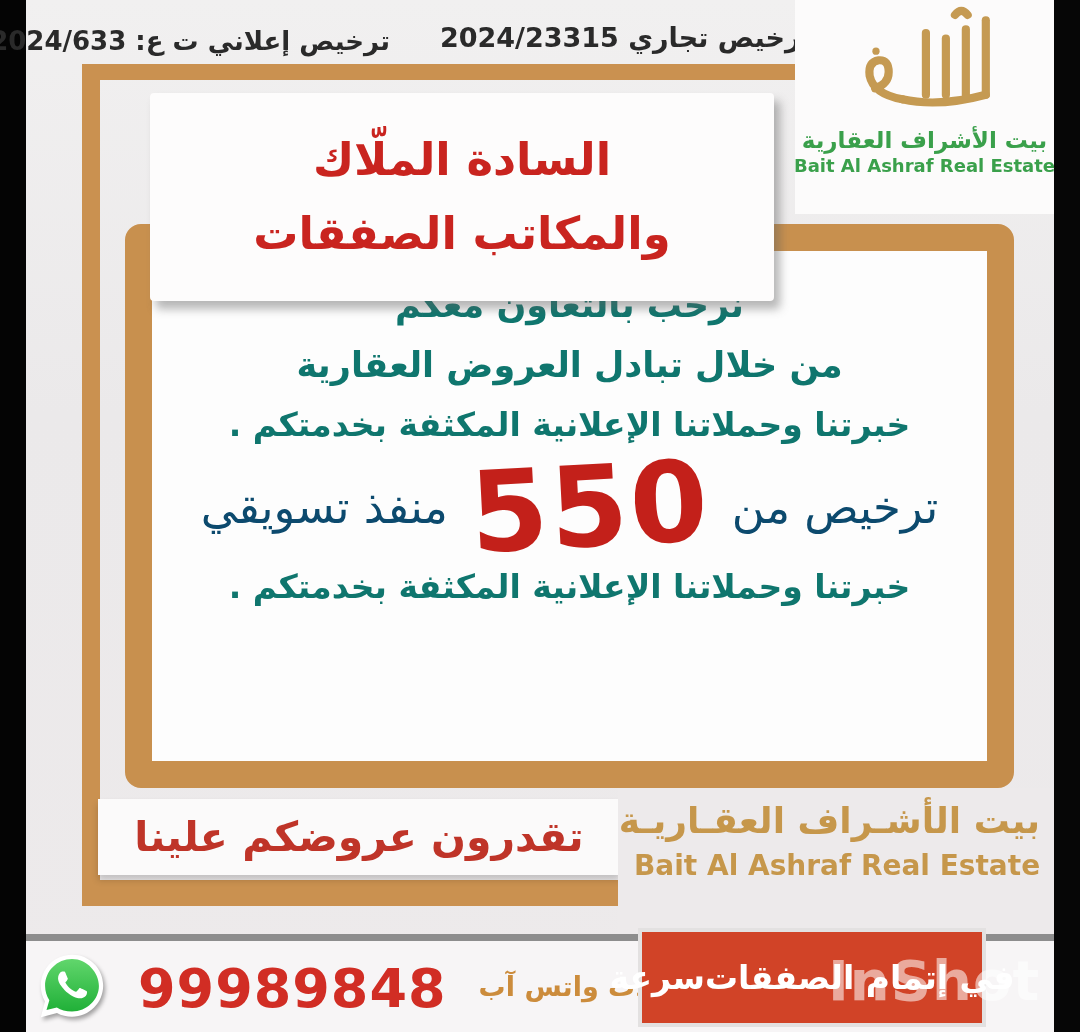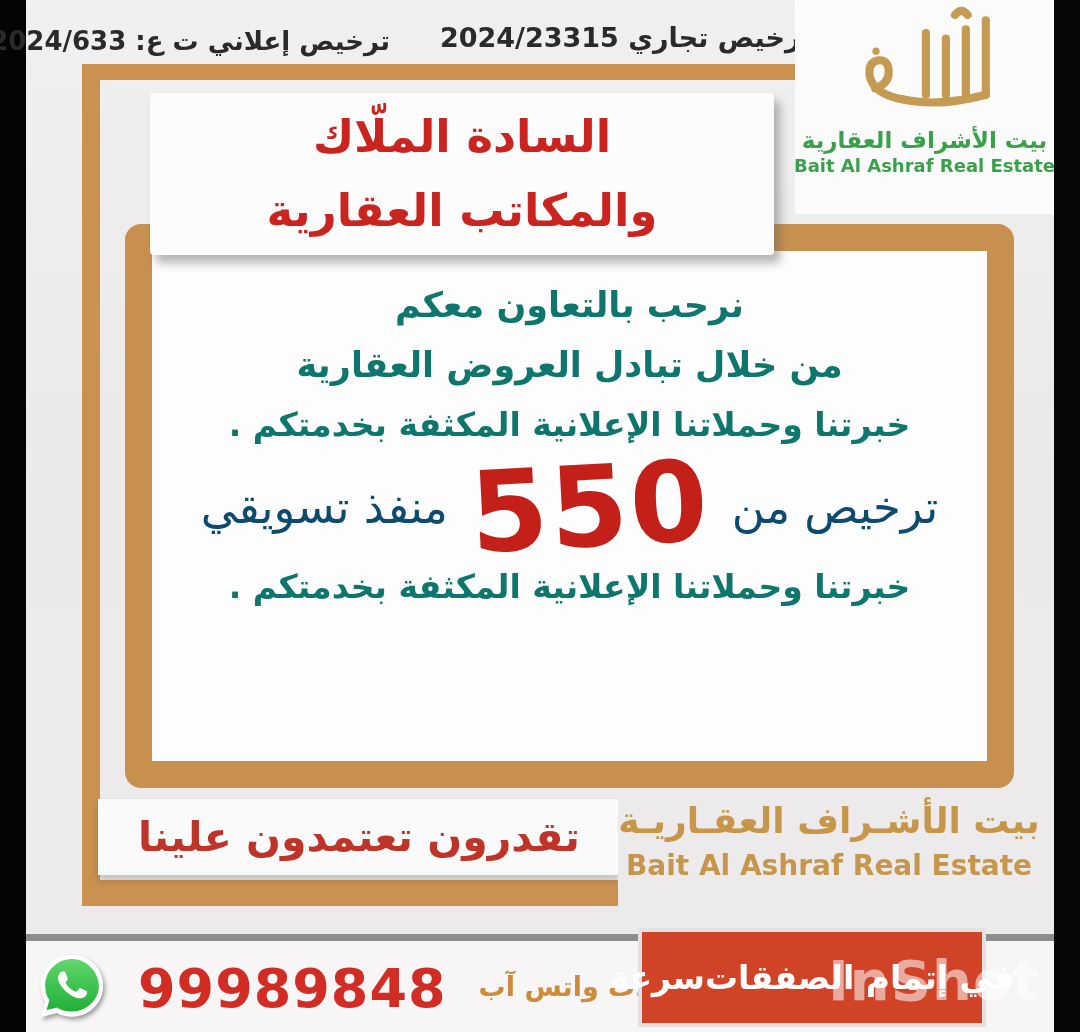--- a/index.html
+++ b/index.html
@@ -21,42 +21,42 @@
   
   #outer-frame{left:82px;top:64px;width:931px;height:842px;box-sizing:border-box;z-index:1;
     border-top:16px solid #ca9150;border-left:18px solid #ca9150;border-bottom:26px solid #ca9150;}
   
   #logo-box{left:795px;top:0;width:259px;height:214px;background:#fcfbfb;z-index:3;
     display:flex;flex-direction:column;align-items:center;justify-content:flex-start;}
   #logo-mark{width:156px;height:118px;margin-top:4px;}
   .logo-ar{color:#3aa04b;font-size:23px;font-weight:bold;line-height:28px;white-space:nowrap;}
   .logo-en{color:#3aa04b;font-size:18px;font-weight:bold;line-height:24px;white-space:nowrap;}
   
-  #heading-box{left:150px;top:93px;width:624px;height:162px;background:#fdfcfc;z-index:4;border-radius:4px;
+  #heading-box{left:150px;top:93px;width:624px;height:208px;background:#fdfcfc;z-index:4;border-radius:4px;
     box-shadow:6px 8px 10px rgba(95,95,95,.45);
     display:flex;flex-direction:column;align-items:center;justify-content:center;}
   .heading-line{color:#c9241f;font-size:45px;font-weight:bold;line-height:74px;white-space:nowrap;}
   
   #content-box{left:125px;top:224px;width:889px;height:564px;background:#fdfdfd;z-index:2;
     border:27px solid #c8904e;border-radius:16px;box-sizing:border-box;
     display:flex;flex-direction:column;align-items:center;padding-top:24px;}
   .c-line{color:#0f766e;font-weight:bold;font-size:33px;line-height:60px;white-space:nowrap;}
   .c-line.big{font-size:35px;}
   #stat-row{display:flex;direction:rtl;align-items:center;gap:16px;margin:4px 0 2px 0;}
   .stat-side{font-size:45px;font-weight:normal;color:#0c4a6e;white-space:nowrap;}
   #stat-value{font-size:112px;font-weight:bold;color:#c3201a;line-height:96px;letter-spacing:2px;
     transform:rotate(-3deg);padding:0 6px;}
   .cta-line{color:#bf2f27;font-size:37px;font-weight:bold;line-height:55px;white-space:nowrap;margin-top:3px;}
   
   #slogan-strip{left:98px;top:799px;width:522px;height:76px;background:#fbfafa;z-index:2;
     box-shadow:0 5px 7px rgba(0,0,0,.18);display:flex;align-items:center;justify-content:center;}
   #slogan-text{color:#bf3428;font-size:41px;font-weight:bold;white-space:nowrap;}
   
   #company-block{left:618px;top:788px;width:436px;height:150px;background:#edeaeb;z-index:2;
-    box-sizing:border-box;padding:8px 14px 0 0;text-align:center;}
+    box-sizing:border-box;padding:8px 14px 0 16px;text-align:left;}
   #company-ar{color:#c6974b;font-size:36px;font-weight:bold;line-height:50px;white-space:nowrap;letter-spacing:1px;}
   #company-en{color:#c6974b;font-size:28px;font-weight:bold;line-height:40px;white-space:nowrap;}
   
   #bottom-line{left:26px;top:934px;width:1028px;height:7px;background:#8d8d8d;z-index:2;}
   #bottom-bar{left:26px;top:941px;width:1028px;height:91px;background:#f7f5f6;z-index:2;}
   #phone-row{left:38px;top:944px;height:88px;display:flex;align-items:center;gap:32px;z-index:3;}
   #wa-icon{width:68px;height:68px;filter:drop-shadow(2px 3px 2px rgba(0,0,0,.35));}
   #phone-number{color:#d12d24;font-size:54px;font-weight:bold;letter-spacing:1px;white-space:nowrap;}
   #wa-label{color:#cc8c3c;font-size:27px;font-weight:bold;white-space:nowrap;padding-bottom:4px;}
   
@@ -98,37 +98,37 @@
         </g>
         <circle cx="31" cy="52" r="4" fill="#c59a52"></circle>
       </svg>
     </span>
     <div class="logo-ar" dir="rtl">بيت الأشراف العقارية</div>
     <div class="logo-en">Bait Al Ashraf Real Estate</div>
   </div>
 
   <div class="abs" id="heading-box">
     <div class="heading-line" dir="rtl">السادة الملّاك</div>
-    <div class="heading-line" dir="rtl">والمكاتب العقارية</div>
+    <div class="heading-line" dir="rtl">والمكاتب الصفقات</div>
   </div>
 
   <div class="abs" id="content-box">
     <div class="c-line big" dir="rtl">نرحب بالتعاون معكم</div>
     <div class="c-line big" dir="rtl">من خلال تبادل العروض العقارية</div>
     <div class="c-line" dir="rtl">خبرتنا وحملاتنا الإعلانية المكثفة بخدمتكم .</div>
     <div id="stat-row">
       <span class="stat-side">ترخيص من</span>
       <span id="stat-value">550</span>
       <span class="stat-side">منفذ تسويقي</span>
     </div>
     <div class="c-line" dir="rtl">خبرتنا وحملاتنا الإعلانية المكثفة بخدمتكم .</div>
   </div>
 
   <div class="abs" id="slogan-strip">
-    <div id="slogan-text" dir="rtl">تقدرون تعتمدون علينا</div>
+    <div id="slogan-text" dir="rtl">تقدرون عروضكم علينا</div>
   </div>
 
   <div class="abs" id="company-block">
     <div id="company-ar" dir="rtl">بيت الأشـراف العقـاريـة</div>
     <div id="company-en">Bait Al Ashraf Real Estate</div>
   </div>
 
   <div class="abs" id="bottom-line"></div>
   <div class="abs" id="bottom-bar"></div>
 

